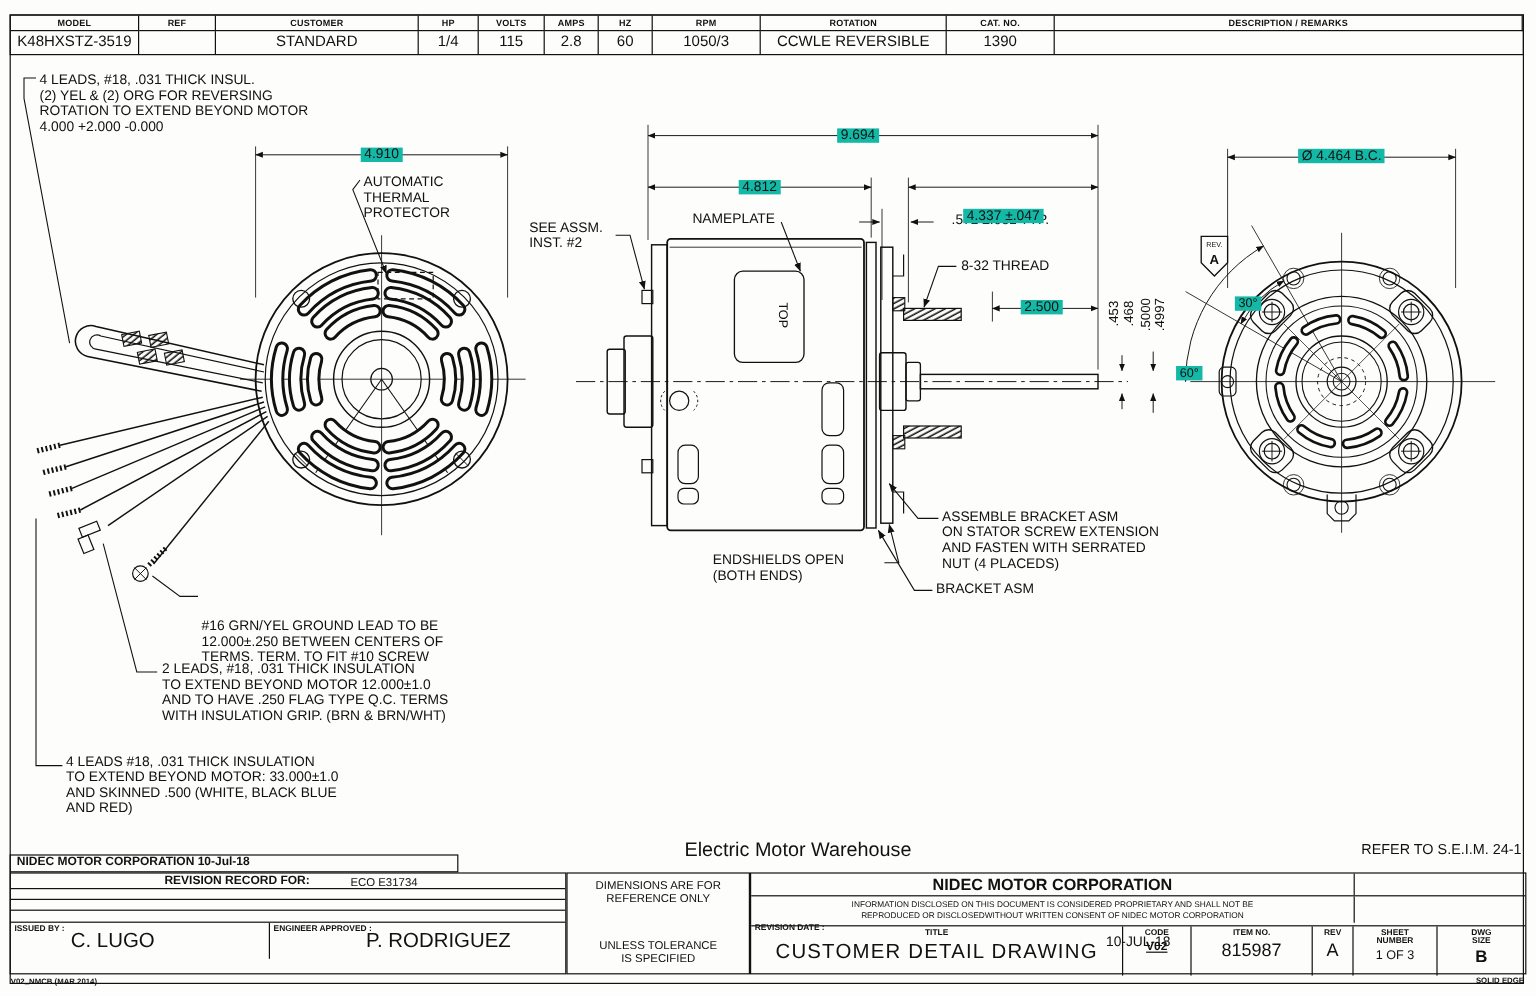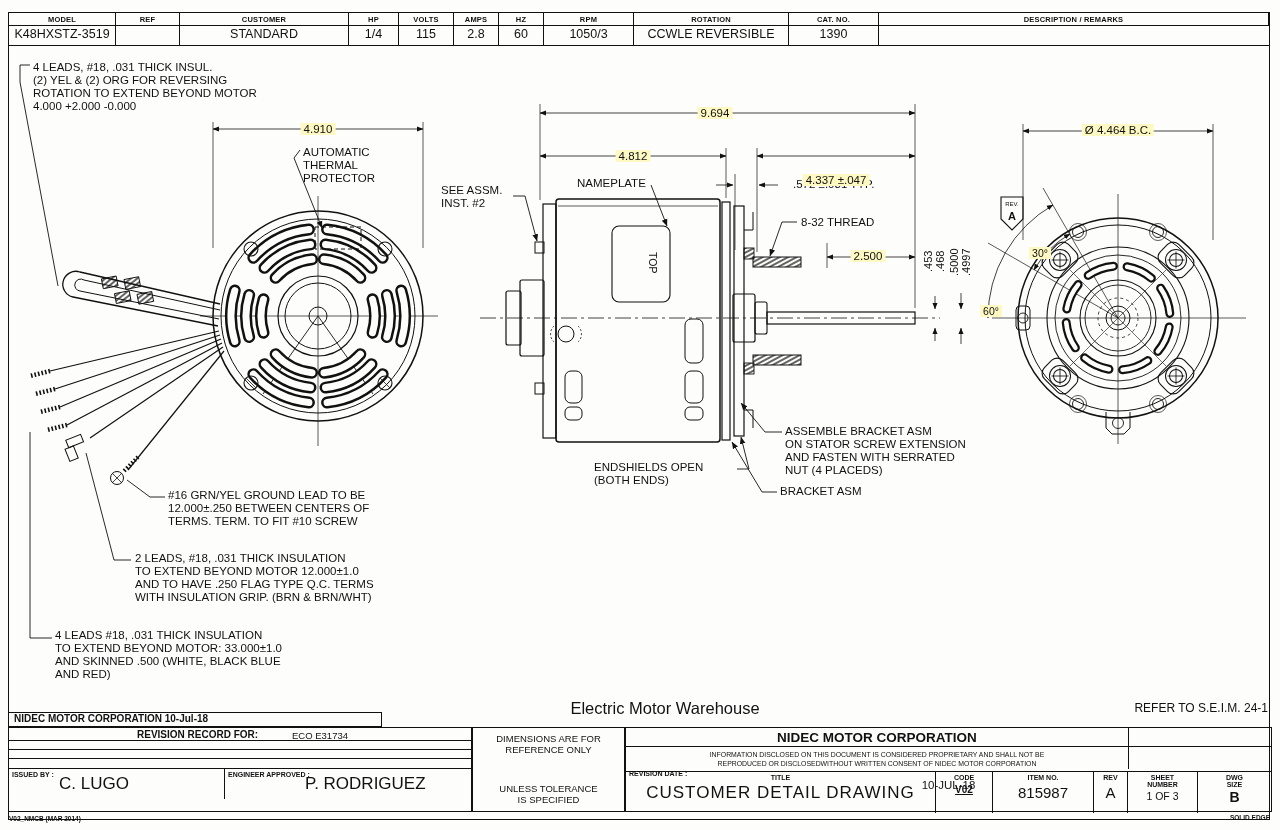--- a/index.html
+++ b/index.html
@@ -9,21 +9,21 @@
   svg{position:absolute;left:0;top:0;}
   
   #spec{position:absolute;left:8px;top:12px;width:1262px;box-sizing:border-box;border:1.6px solid #111;display:grid;
         grid-template-columns:107px 64px 169px 50px 55px 45px 45px 90px 155px 90px 1fr;}
   #spec .h{font-size:7.5px;font-weight:bold;text-align:center;border-right:1px solid #111;border-bottom:1px solid #111;
            padding-top:2px;height:13px;box-sizing:border-box;letter-spacing:.2px;}
   #spec .v{font-size:12.5px;text-align:center;border-right:1px solid #111;height:19px;box-sizing:border-box;padding-top:1px;}
   #spec .h:last-child,#spec .v:last-child{border-right:none;}
   
   .ann{position:absolute;font-size:11.5px;line-height:1.14;white-space:pre-line;}
-  .dim{position:absolute;transform:translate(-50%,-50%);background:#fef9c3;padding:0 3px;font-size:11.5px;white-space:nowrap;}
+  .dim{position:absolute;transform:translate(-50%,-50%);background:#14b8a6;padding:0 3px;font-size:11.5px;white-space:nowrap;}
   .small{font-size:10.5px;}
   
   .box{position:absolute;border:1.4px solid #111;box-sizing:border-box;background:transparent;}
   .tb-label{font-size:7px;font-weight:bold;line-height:1.05;}
   .cellcol{display:flex;flex-direction:column;align-items:center;border-right:1px solid #111;box-sizing:border-box;height:100%;}
   .tiny{position:absolute;font-size:6.5px;font-weight:bold;}
   .revrow{border-bottom:1px solid #111;box-sizing:border-box;position:relative;}
 </style>
 </head>
 <body>
@@ -340,21 +340,21 @@
   <div class="ann" style="left:577px;top:177px;">NAMEPLATE</div>
   <div class="ann" style="left:793px;top:178px;">.572 ±.031 TYP.</div>
   <div class="ann" style="left:801px;top:216px;">8-32 THREAD</div>
   <div class="ann" style="left:594px;top:461px;">ENDSHIELDS OPEN
 (BOTH ENDS)</div>
   <div class="ann" style="left:780px;top:485px;">BRACKET ASM</div>
   <div class="ann" style="left:785px;top:425px;">ASSEMBLE BRACKET ASM
 ON STATOR SCREW EXTENSION
 AND FASTEN WITH SERRATED
 NUT (4 PLACEDS)</div>
-  <div class="ann" style="left:168px;top:489px;">#16 GRN/YEL GROUND LEAD TO BE
+  <div class="ann" style="left:168px;top:516px;">#16 GRN/YEL GROUND LEAD TO BE
 12.000±.250 BETWEEN CENTERS OF
 TERMS. TERM. TO FIT #10 SCREW</div>
   <div class="ann" style="left:135px;top:552px;">2 LEADS, #18, .031 THICK INSULATION
 TO EXTEND BEYOND MOTOR 12.000±1.0
 AND TO HAVE .250 FLAG TYPE Q.C. TERMS
 WITH INSULATION GRIP. (BRN &amp; BRN/WHT)</div>
   <div class="ann" style="left:55px;top:629px;">4 LEADS #18, .031 THICK INSULATION
 TO EXTEND BEYOND MOTOR: 33.000±1.0
 AND SKINNED .500 (WHITE, BLACK BLUE
 AND RED)</div>

